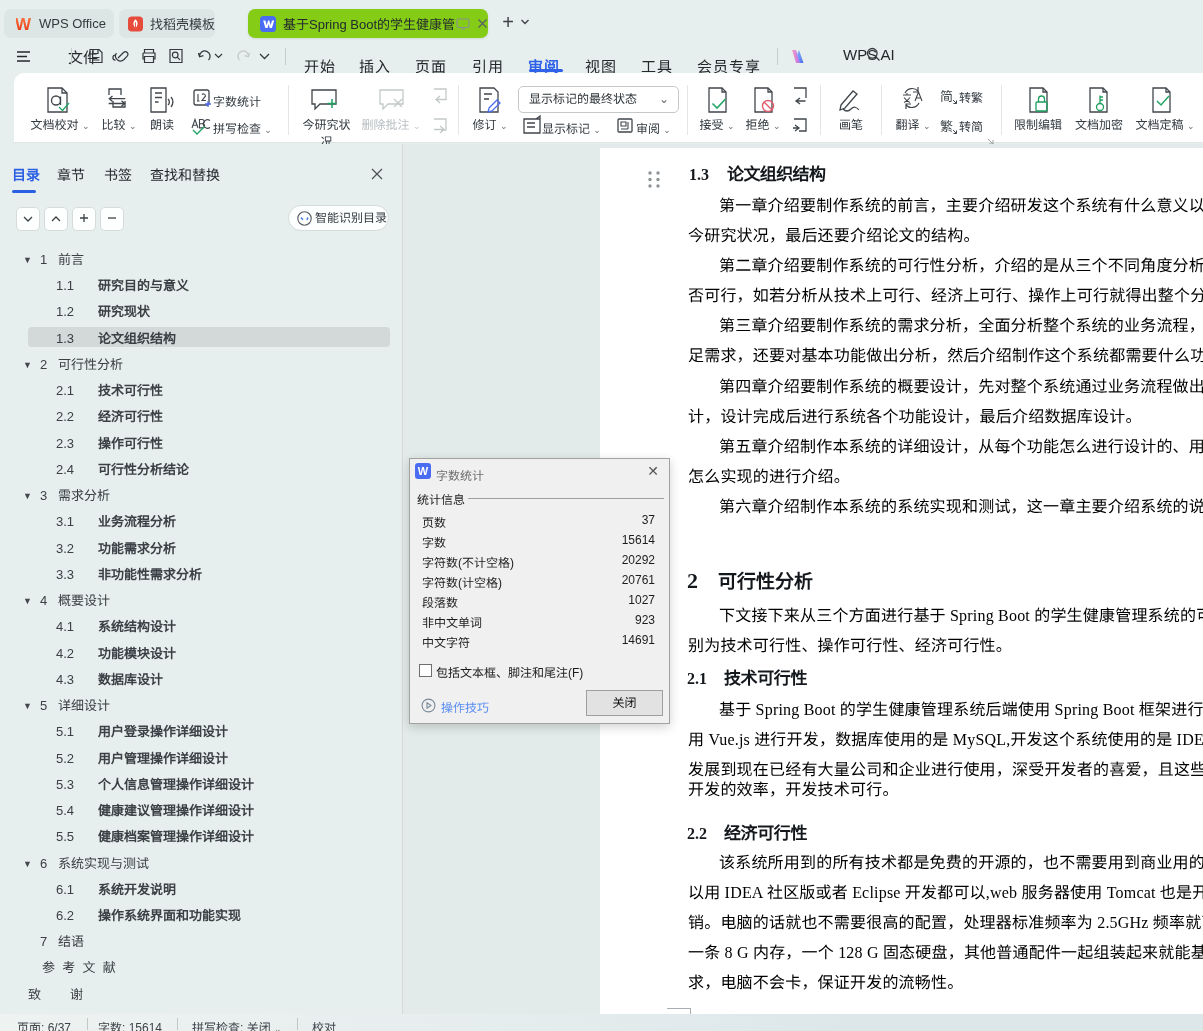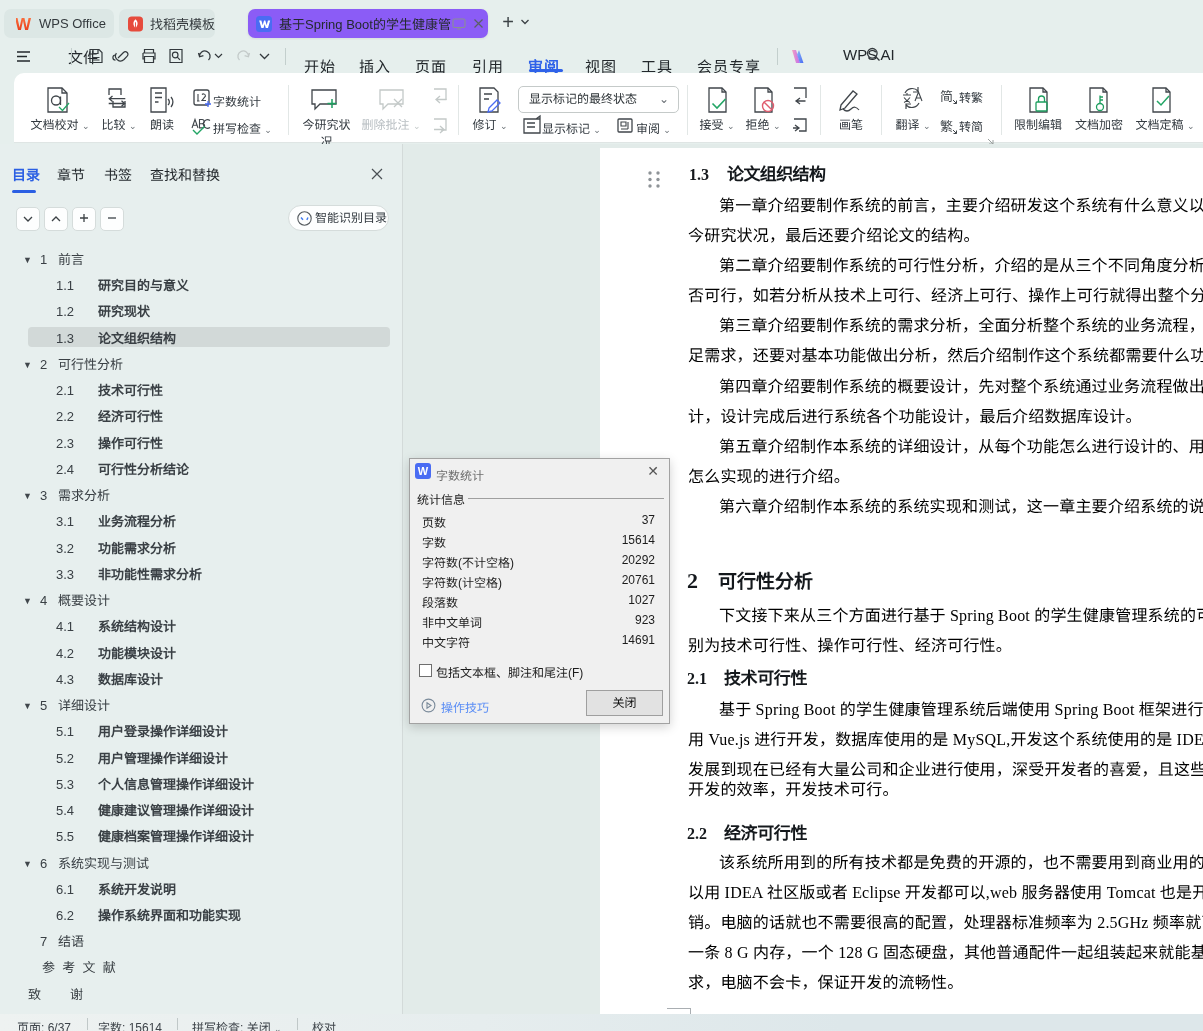--- a/index.html
+++ b/index.html
@@ -4,21 +4,21 @@
 <style>
 * { margin:0; padding:0; box-sizing:border-box; }
 html,body { width:1203px; height:1031px; overflow:hidden; }
 body { font-family:"Liberation Sans", sans-serif; position:relative; background:#e6efed; }
 #app { position:absolute; inset:0; }
 
 
 #tabbar { position:absolute; left:0; top:0; width:1203px; height:40px; background:#e6efed; }
 .tab { position:absolute; top:9px; height:29px; border-radius:7px; display:flex; align-items:center; font-size:13px; color:#33393d; white-space:nowrap; overflow:hidden; }
 .tab.dim { background:#dce7e5; }
-.tab.active { background:#8b5cf6; color:#242a2e; box-shadow:0 1px 3px rgba(0,0,0,.08); }
+.tab.active { background:#84cc16; color:#242a2e; box-shadow:0 1px 3px rgba(0,0,0,.08);justify-content:flex-end; }
 #tab1 { left:4px; width:110px; padding-left:12px; }
 #tab2 { left:119px; width:96px; padding-left:9px; }
 #tab3 { left:248px; width:240px; padding-left:8px; }
 .tico { display:inline-block; margin-right:7px; }
 #tplus { position:absolute; left:498px; top:12px; font-size:20px; color:#3c4246; width:20px; text-align:center; line-height:20px; }
 #tcaret { position:absolute; left:520px; top:17px; color:#3c4246; }
 
 
 #menurow { position:absolute; left:0; top:40px; width:1203px; height:33px; background:#e6efed; }
 .mitem { position:absolute; top:6px; font-size:15px; color:#23282c;margin-left:32px; }

